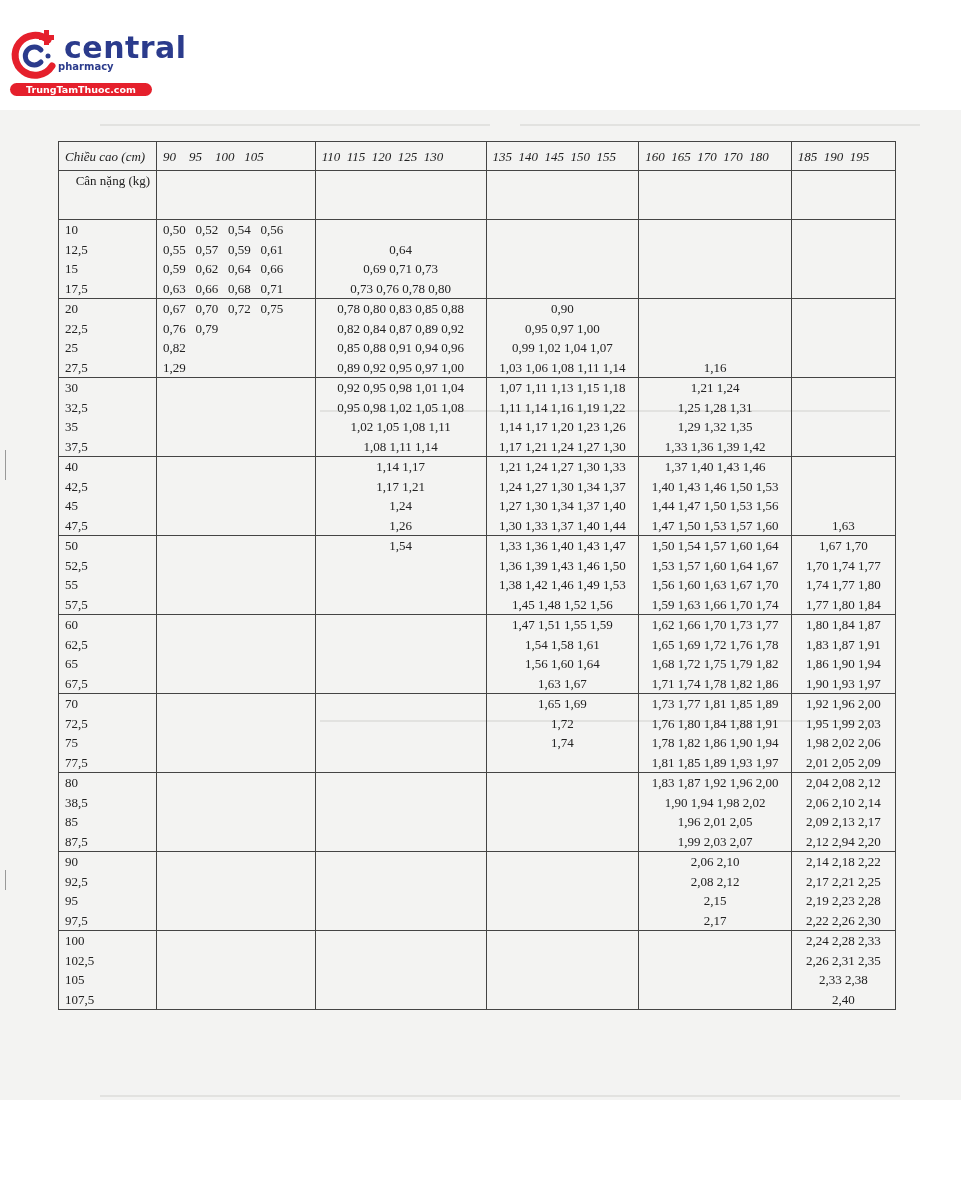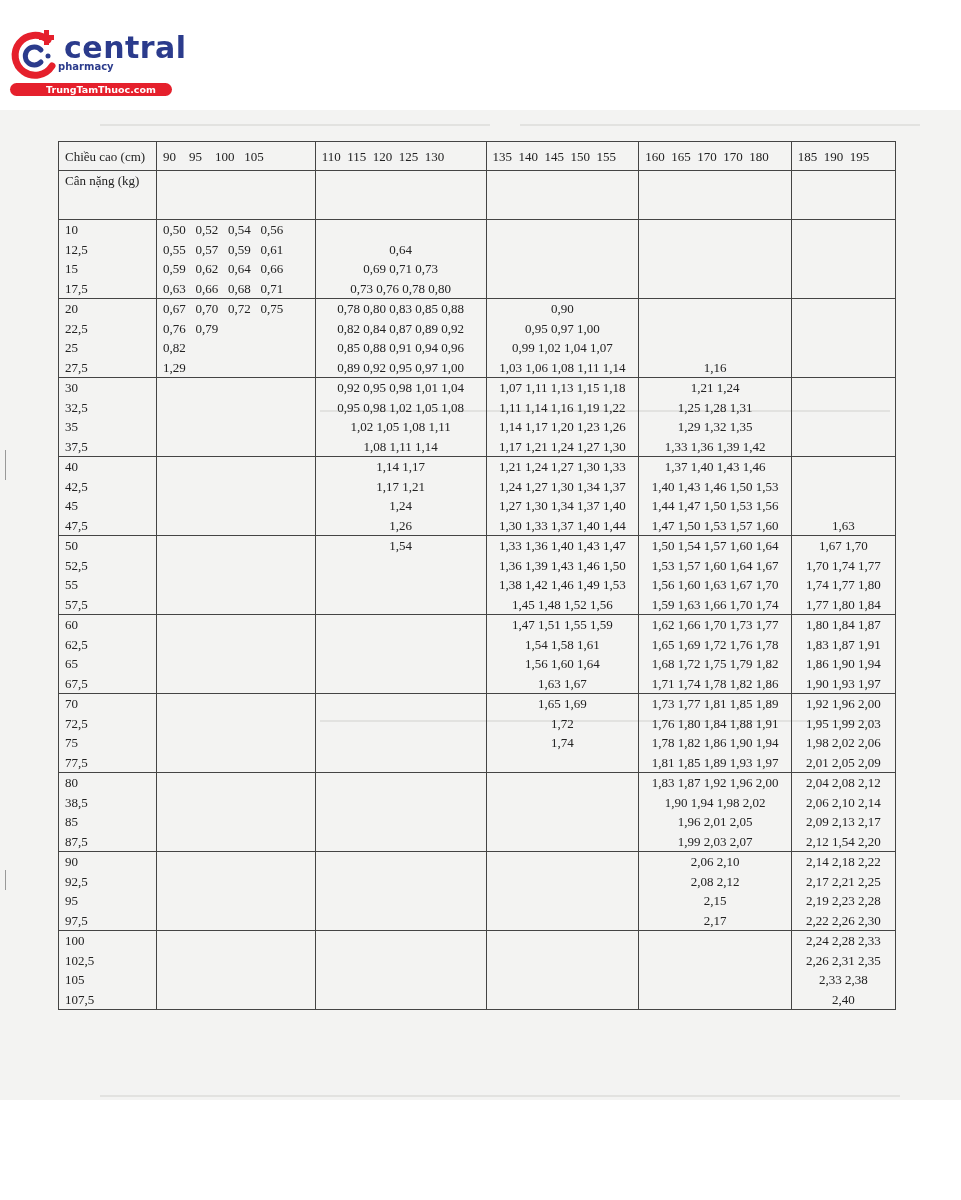--- a/index.html
+++ b/index.html
@@ -14,37 +14,37 @@
   }
   .page-edge-left { position:absolute; left:5px; top:340px; width:1px; height:30px; background:#999; }
   .page-edge-left2 { position:absolute; left:5px; top:760px; width:1px; height:20px; background:#999; }
   .bg-lines { position:absolute; inset:0; }
   .bg-lines div { position:absolute; height:2px; background:#e2e2e0; }
 
   
   .logo { position:absolute; left:8px; top:26px; width:150px; height:70px; }
   .logo-word { position:absolute; left:56px; top:4px; font-family:"DejaVu Sans", sans-serif; font-weight:bold; font-size:30px; color:#2b3b8c; letter-spacing:0.5px; }
   .logo-sub { position:absolute; left:50px; top:35px; font-family:"DejaVu Sans", sans-serif; font-weight:bold; font-size:10px; color:#2b3b8c; }
-  .logo-banner { position:absolute; left:2px; top:57px; width:142px; height:13px; border-radius:7px; background:#e5202c; color:#fff; font-family:"DejaVu Sans", sans-serif; font-weight:bold; font-size:9.5px; line-height:13px; text-align:center;padding-left:20px; }
+  .logo-banner { position:absolute; left:2px; top:57px; width:142px; height:13px; border-radius:7px; background:#e5202c; color:#fff; font-family:"DejaVu Sans", sans-serif; font-weight:bold; font-size:9.5px; line-height:13px; text-align:center; }
 
   
   table.bsa {
     position:absolute; left:58px; top:141px; width:838px;
     border-collapse:collapse; font-size:13px; line-height:19px;
   }
   table.bsa td, table.bsa th { border:1.5px solid #444; padding:0 6px; vertical-align:top; font-weight:normal; white-space:pre; }
-  table.bsa th { height:28px; vertical-align:middle; text-align:left; font-size:13px; }
+  table.bsa th { height:28px; vertical-align:middle; text-align:left; font-size:13px;font-style:italic; }
   th.c0 { width:84px; text-align:left; }
   th.h1 { width:144px; }
   th.h2 { width:156px; }
   th.h3 { width:138px; }
   th.h4 { width:138px; }
   th.h5 { width:90px; }
   td.label { }
-  td.wlabel { height:48px; vertical-align:middle; text-align:left; }
+  td.wlabel { height:48px; vertical-align:middle; text-align:right; }
   td.grp { padding-top:5px; padding-bottom:4px; }
   .r { display:block; height:19.5px; }
   .ra { text-align:center; }
   .la { text-align:left; }
 </style>
 </head>
 <body>
 
 <div class="logo">
   <svg width="54" height="54" viewBox="0 0 54 54" style="position:absolute;left:0;top:2px">
@@ -146,21 +146,21 @@
         <td class="grp ra"><span class="r">1,65 1,69</span><span class="r">1,72</span><span class="r">1,74</span><span class="r"></span></td>
         <td class="grp ra"><span class="r">1,73 1,77 1,81 1,85 1,89</span><span class="r">1,76 1,80 1,84 1,88 1,91</span><span class="r">1,78 1,82 1,86 1,90 1,94</span><span class="r">1,81 1,85 1,89 1,93 1,97</span></td>
         <td class="grp ra"><span class="r">1,92 1,96 2,00</span><span class="r">1,95 1,99 2,03</span><span class="r">1,98 2,02 2,06</span><span class="r">2,01 2,05 2,09</span></td>
       </tr>
       <tr>
         <td class="label grp"><span class="r">80</span><span class="r">38,5</span><span class="r">85</span><span class="r">87,5</span></td>
         <td class="grp la"><span class="r"></span><span class="r"></span><span class="r"></span><span class="r"></span></td>
         <td class="grp ra"><span class="r"></span><span class="r"></span><span class="r"></span><span class="r"></span></td>
         <td class="grp ra"><span class="r"></span><span class="r"></span><span class="r"></span><span class="r"></span></td>
         <td class="grp ra"><span class="r">1,83 1,87 1,92 1,96 2,00</span><span class="r">1,90 1,94 1,98 2,02</span><span class="r">1,96 2,01 2,05</span><span class="r">1,99 2,03 2,07</span></td>
-        <td class="grp ra"><span class="r">2,04 2,08 2,12</span><span class="r">2,06 2,10 2,14</span><span class="r">2,09 2,13 2,17</span><span class="r">2,12 1,54 2,20</span></td>
+        <td class="grp ra"><span class="r">2,04 2,08 2,12</span><span class="r">2,06 2,10 2,14</span><span class="r">2,09 2,13 2,17</span><span class="r">2,12 2,94 2,20</span></td>
       </tr>
       <tr>
         <td class="label grp"><span class="r">90</span><span class="r">92,5</span><span class="r">95</span><span class="r">97,5</span></td>
         <td class="grp la"><span class="r"></span><span class="r"></span><span class="r"></span><span class="r"></span></td>
         <td class="grp ra"><span class="r"></span><span class="r"></span><span class="r"></span><span class="r"></span></td>
         <td class="grp ra"><span class="r"></span><span class="r"></span><span class="r"></span><span class="r"></span></td>
         <td class="grp ra"><span class="r">2,06 2,10</span><span class="r">2,08 2,12</span><span class="r">2,15</span><span class="r">2,17</span></td>
         <td class="grp ra"><span class="r">2,14 2,18 2,22</span><span class="r">2,17 2,21 2,25</span><span class="r">2,19 2,23 2,28</span><span class="r">2,22 2,26 2,30</span></td>
       </tr>
       <tr>

